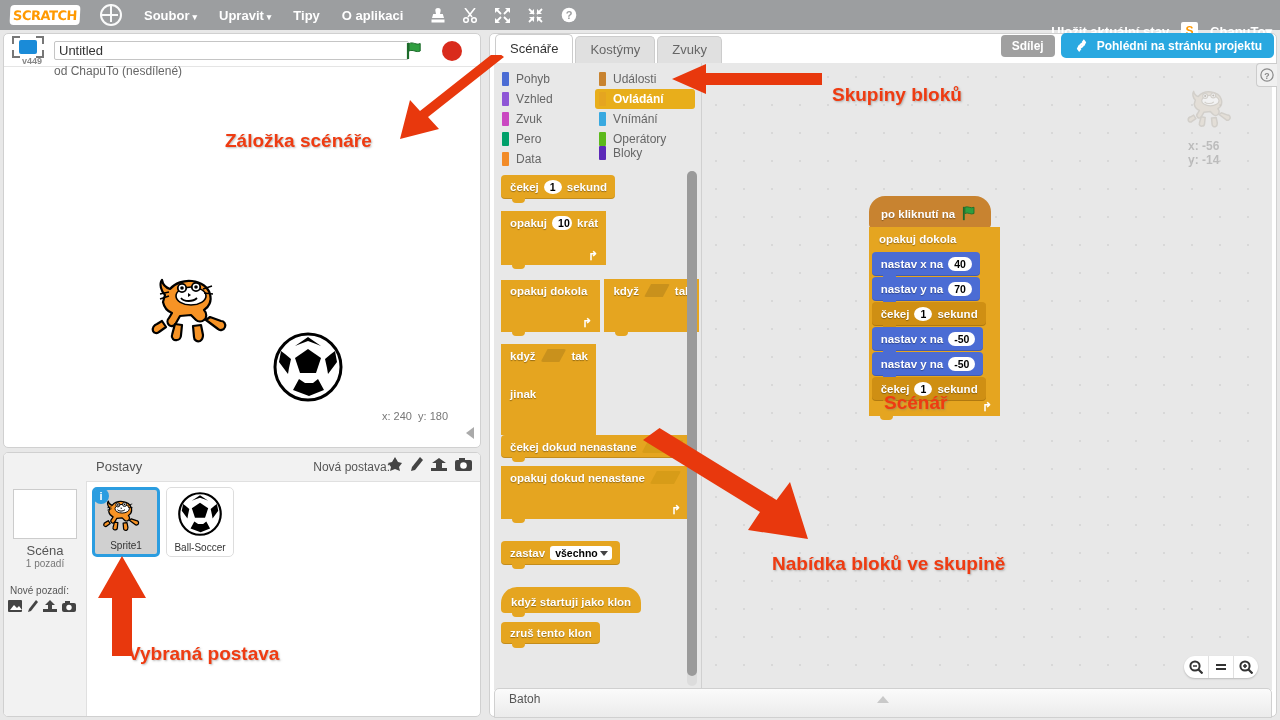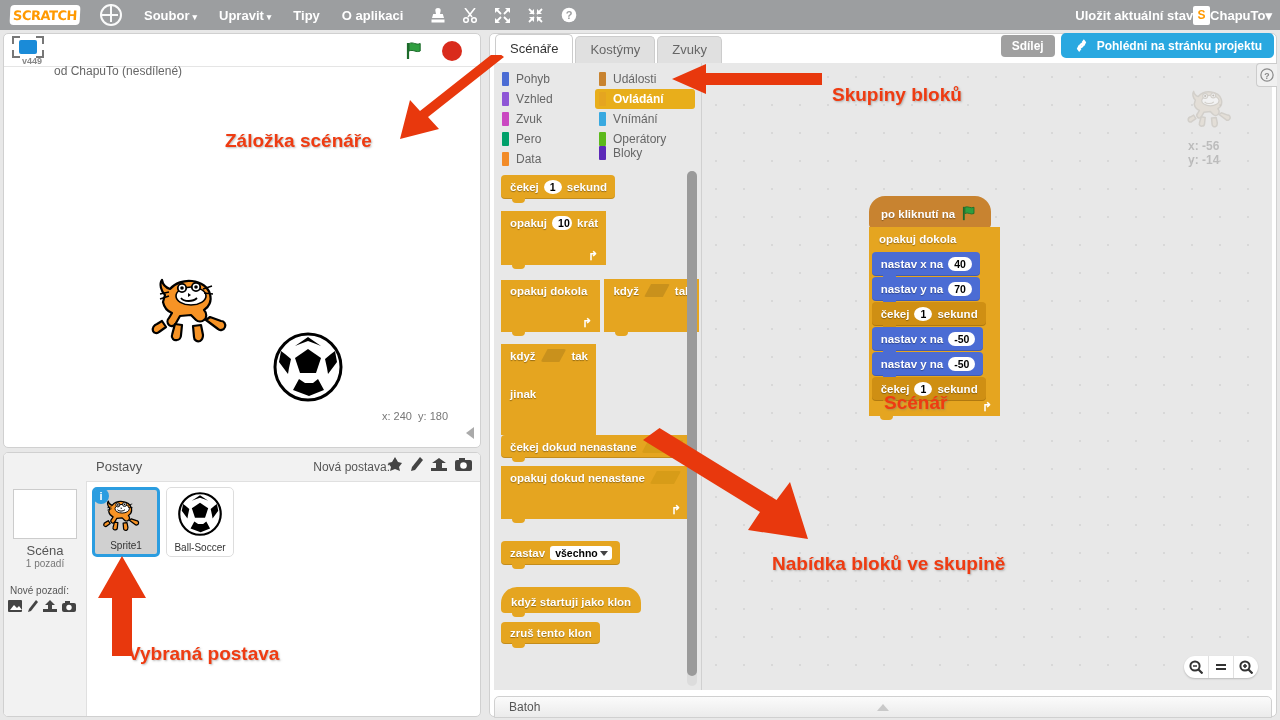--- a/index.html
+++ b/index.html
@@ -26,21 +26,21 @@
   .globe{margin-left:20px;width:18px;height:18px;border-radius:50%;
     border:2px solid #fff;position:relative;opacity:.95;}
   .globe:before{content:"";position:absolute;left:50%;top:-2px;width:0;height:18px;
     border-left:2px solid #fff;margin-left:-1px;}
   .globe:after{content:"";position:absolute;left:-2px;top:50%;width:18px;height:0;
     border-top:2px solid #fff;margin-top:-1px;}
   .menuitem{color:#fff;font-size:13px;font-weight:bold;margin-left:22px;cursor:pointer;white-space:nowrap;}
   .menuitem .caret{font-size:9px;margin-left:3px;}
   .mb-icons{margin-left:28px;display:flex;align-items:center;gap:18px;}
   .mb-icon{color:#fff;font-size:15px;line-height:1;}
-  .mb-right{position:absolute;right:8px;top:0;height:30px;display:flex;align-items:center;}
+  .mb-right{position:absolute;right:8px;top:16px;height:30px;display:flex;align-items:center;gap:12px;}
   .mb-right .txt{color:#fff;font-size:13px;font-weight:bold;cursor:pointer;}
   .acct-icon{width:17px;height:19px;background:#fff;border-radius:2px;
     display:flex;align-items:center;justify-content:center;
     font-size:12px;font-weight:bold;color:#f90;}
 
   
   .stage-pane{
     position:absolute;left:3px;top:33px;width:478px;height:415px;
     background:#fff;border:1px solid #d0d0d0;border-radius:5px;
     box-sizing:border-box;
@@ -156,21 +156,21 @@
   .watermark{position:absolute;right:22px;top:18px;width:70px;text-align:center;opacity:.45;}
   .wm-coords{font-size:12px;color:#888;font-weight:bold;line-height:1.15;margin-top:3px;text-align:left;padding-left:8px;}
   .zoomctl{position:absolute;right:14px;bottom:12px;display:flex;gap:0;background:#fff;border-radius:12px;
     box-shadow:0 1px 2px rgba(0,0,0,.2);overflow:hidden;}
   .zoomctl div{width:24px;height:22px;display:flex;align-items:center;justify-content:center;font-size:13px;color:#333;
     border-right:1px solid #e0e0e0;cursor:pointer;}
   .zoomctl div:last-child{border-right:none;}
   .helpbtn{position:absolute;right:3px;top:63px;width:20px;height:22px;background:#f0f0f0;border:1px solid #ccc;
     border-right:none;border-radius:4px 0 0 4px;display:flex;align-items:center;justify-content:center;
     font-size:13px;color:#777;}
-  .backpack{position:absolute;left:494px;bottom:2px;width:778px;height:22px;background:linear-gradient(#fbfbfb,#ebebeb);
+  .backpack{position:absolute;left:494px;bottom:2px;width:778px;height:30px;background:linear-gradient(#fbfbfb,#ebebeb);
     border:1px solid #d0d0d0;border-radius:5px 5px 0 0;box-sizing:border-box;padding-left:20px;}
   .bp-label{position:absolute;left:14px;top:3px;font-size:12px;color:#555;}
   .bp-arrow{position:absolute;left:50%;top:7px;margin-left:-6px;width:0;height:0;
     border-left:6px solid transparent;border-right:6px solid transparent;border-bottom:7px solid #c9c9c9;}
 
   
   .sharebar{position:absolute;right:6px;top:33px;display:flex;align-items:center;gap:6px;}
   .btn-share{background:#a0a0a0;color:#fff;font-size:12px;font-weight:bold;border-radius:4px;padding:4px 11px;cursor:pointer;}
   .btn-project{background:#29a8e0;color:#fff;font-size:12px;font-weight:bold;border-radius:5px;padding:5px 12px;
      display:flex;align-items:center;gap:7px;cursor:pointer;}
@@ -241,20 +241,21 @@
       <div class="proj-icon">
         <div class="frame">
           <div class="corner c1"></div>
             <div class="corner c2"></div>
           <div class="corner c3"></div>
             <div class="corner c4"></div>
           <div class="sq"></div>
         </div>
         <div class="proj-ver">v449</div>
       </div>
+      <input class="title-input" value="Untitled" style="">
       <svg class="flag-btn" viewBox="0 0 20 18">
         <path d="M2 1v16" stroke="#1c6b2a" stroke-width="2.2"></path>
         <path d="M3.2 1.5c4-2 7 2 11 0v7.5c-4 2-7-2-11 0z" fill="#2f9e3f" stroke="#1c6b2a" stroke-width="1"></path>
       </svg>
       <div class="stop-btn"></div>
     </div>
     <div class="byline">od ChapuTo (nesdílené)</div>
 
     <div class="stage-area">
 

